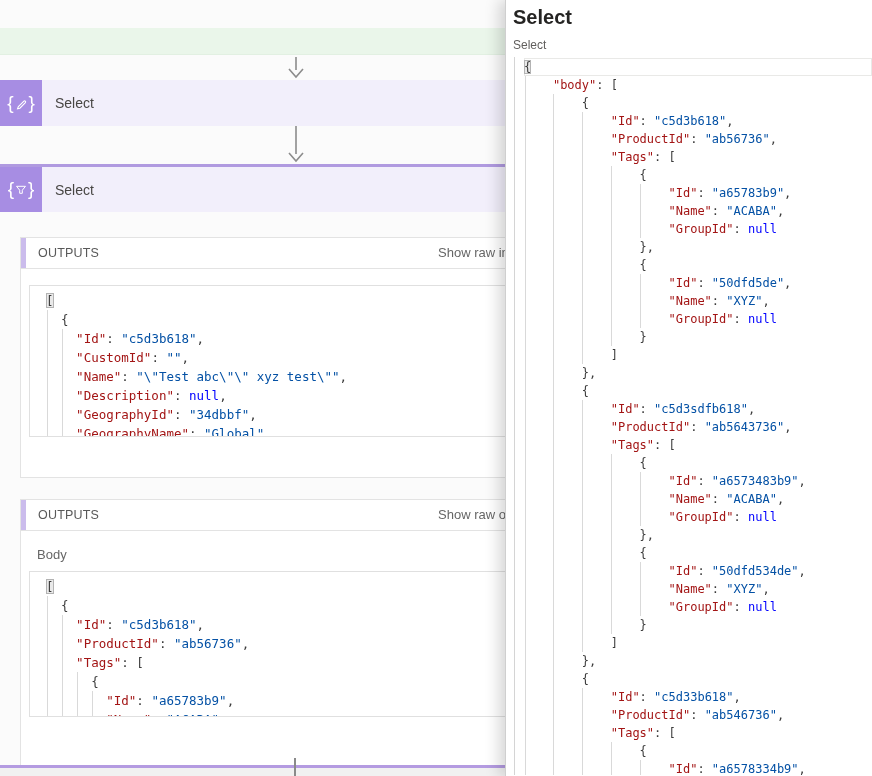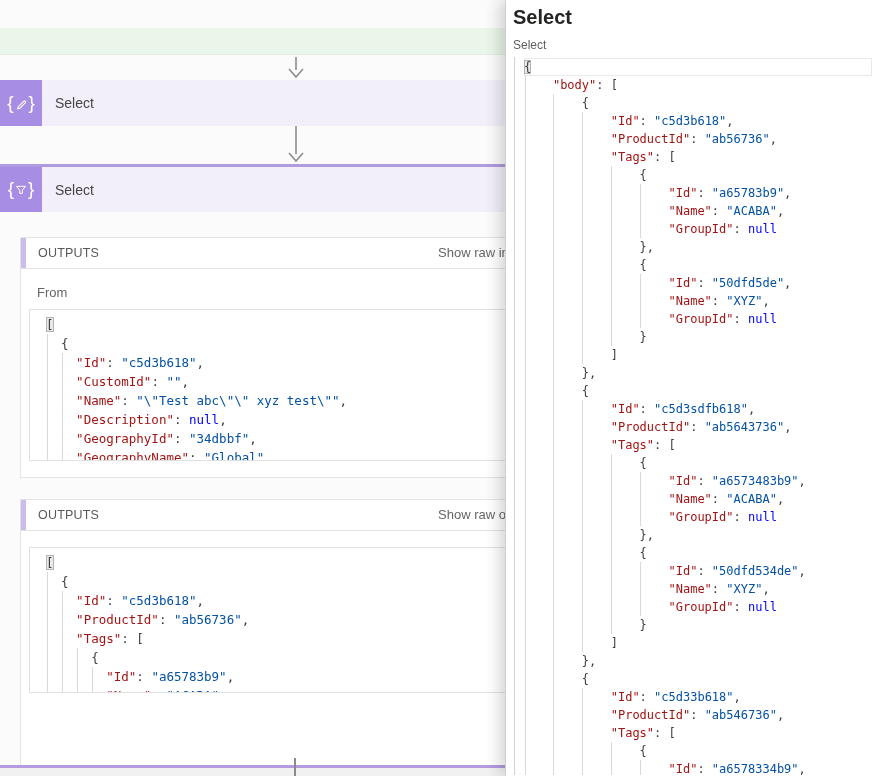--- a/index.html
+++ b/index.html
@@ -125,41 +125,41 @@
       <span class="card-label">Select</span>
     </div>
 
     <section class="io-panel panel-inputs">
       <div class="io-header">
         <span class="io-stripe"></span>
         <span class="io-title">OUTPUTS</span>
         <span class="show-raw">Show raw inputs</span>
       </div>
       <div class="io-body">
-        <div class="io-label">From</div>
         <div class="code-block h-in">
             <div class="cl"><span class="bracket-hl">[</span></div>
             <div class="cl"><i class="ig" style="left:0.5px"></i>  {</div>
             <div class="cl"><i class="ig" style="left:0.5px"></i><i class="ig" style="left:15.55px"></i>    <span class="tk-key">"Id"</span>: <span class="tk-str">"c5d3b618"</span>,</div>
             <div class="cl"><i class="ig" style="left:0.5px"></i><i class="ig" style="left:15.55px"></i>    <span class="tk-key">"CustomId"</span>: <span class="tk-str">""</span>,</div>
             <div class="cl"><i class="ig" style="left:0.5px"></i><i class="ig" style="left:15.55px"></i>    <span class="tk-key">"Name"</span>: <span class="tk-str">"\"Test abc\"\" xyz test\""</span>,</div>
             <div class="cl"><i class="ig" style="left:0.5px"></i><i class="ig" style="left:15.55px"></i>    <span class="tk-key">"Description"</span>: <span class="tk-kw">null</span>,</div>
             <div class="cl"><i class="ig" style="left:0.5px"></i><i class="ig" style="left:15.55px"></i>    <span class="tk-key">"GeographyId"</span>: <span class="tk-str">"34dbbf"</span>,</div>
             <div class="cl"><i class="ig" style="left:0.5px"></i><i class="ig" style="left:15.55px"></i>    <span class="tk-key">"GeographyName"</span>: <span class="tk-str">"Global"</span>,</div>
           </div>
       </div>
     </section>
 
     <section class="io-panel panel-outputs">
       <div class="io-header">
         <span class="io-stripe"></span>
         <span class="io-title">OUTPUTS</span>
         <span class="show-raw">Show raw outputs</span>
       </div>
       <div class="io-body">
+        <div class="io-label">Body</div>
         <div class="code-block h-out">
             <div class="cl"><span class="bracket-hl">[</span></div>
             <div class="cl"><i class="ig" style="left:0.5px"></i>  {</div>
             <div class="cl"><i class="ig" style="left:0.5px"></i><i class="ig" style="left:15.55px"></i>    <span class="tk-key">"Id"</span>: <span class="tk-str">"c5d3b618"</span>,</div>
             <div class="cl"><i class="ig" style="left:0.5px"></i><i class="ig" style="left:15.55px"></i>    <span class="tk-key">"ProductId"</span>: <span class="tk-str">"ab56736"</span>,</div>
             <div class="cl"><i class="ig" style="left:0.5px"></i><i class="ig" style="left:15.55px"></i>    <span class="tk-key">"Tags"</span>: [</div>
             <div class="cl"><i class="ig" style="left:0.5px"></i><i class="ig" style="left:15.55px"></i><i class="ig" style="left:30.6px"></i>      {</div>
             <div class="cl"><i class="ig" style="left:0.5px"></i><i class="ig" style="left:15.55px"></i><i class="ig" style="left:30.6px"></i><i class="ig" style="left:45.650000000000006px"></i>        <span class="tk-key">"Id"</span>: <span class="tk-str">"a65783b9"</span>,</div>
             <div class="cl"><i class="ig" style="left:0.5px"></i><i class="ig" style="left:15.55px"></i><i class="ig" style="left:30.6px"></i><i class="ig" style="left:45.650000000000006px"></i>        <span class="tk-key">"Name"</span>: <span class="tk-str">"ACABA"</span>,</div>
           </div>

